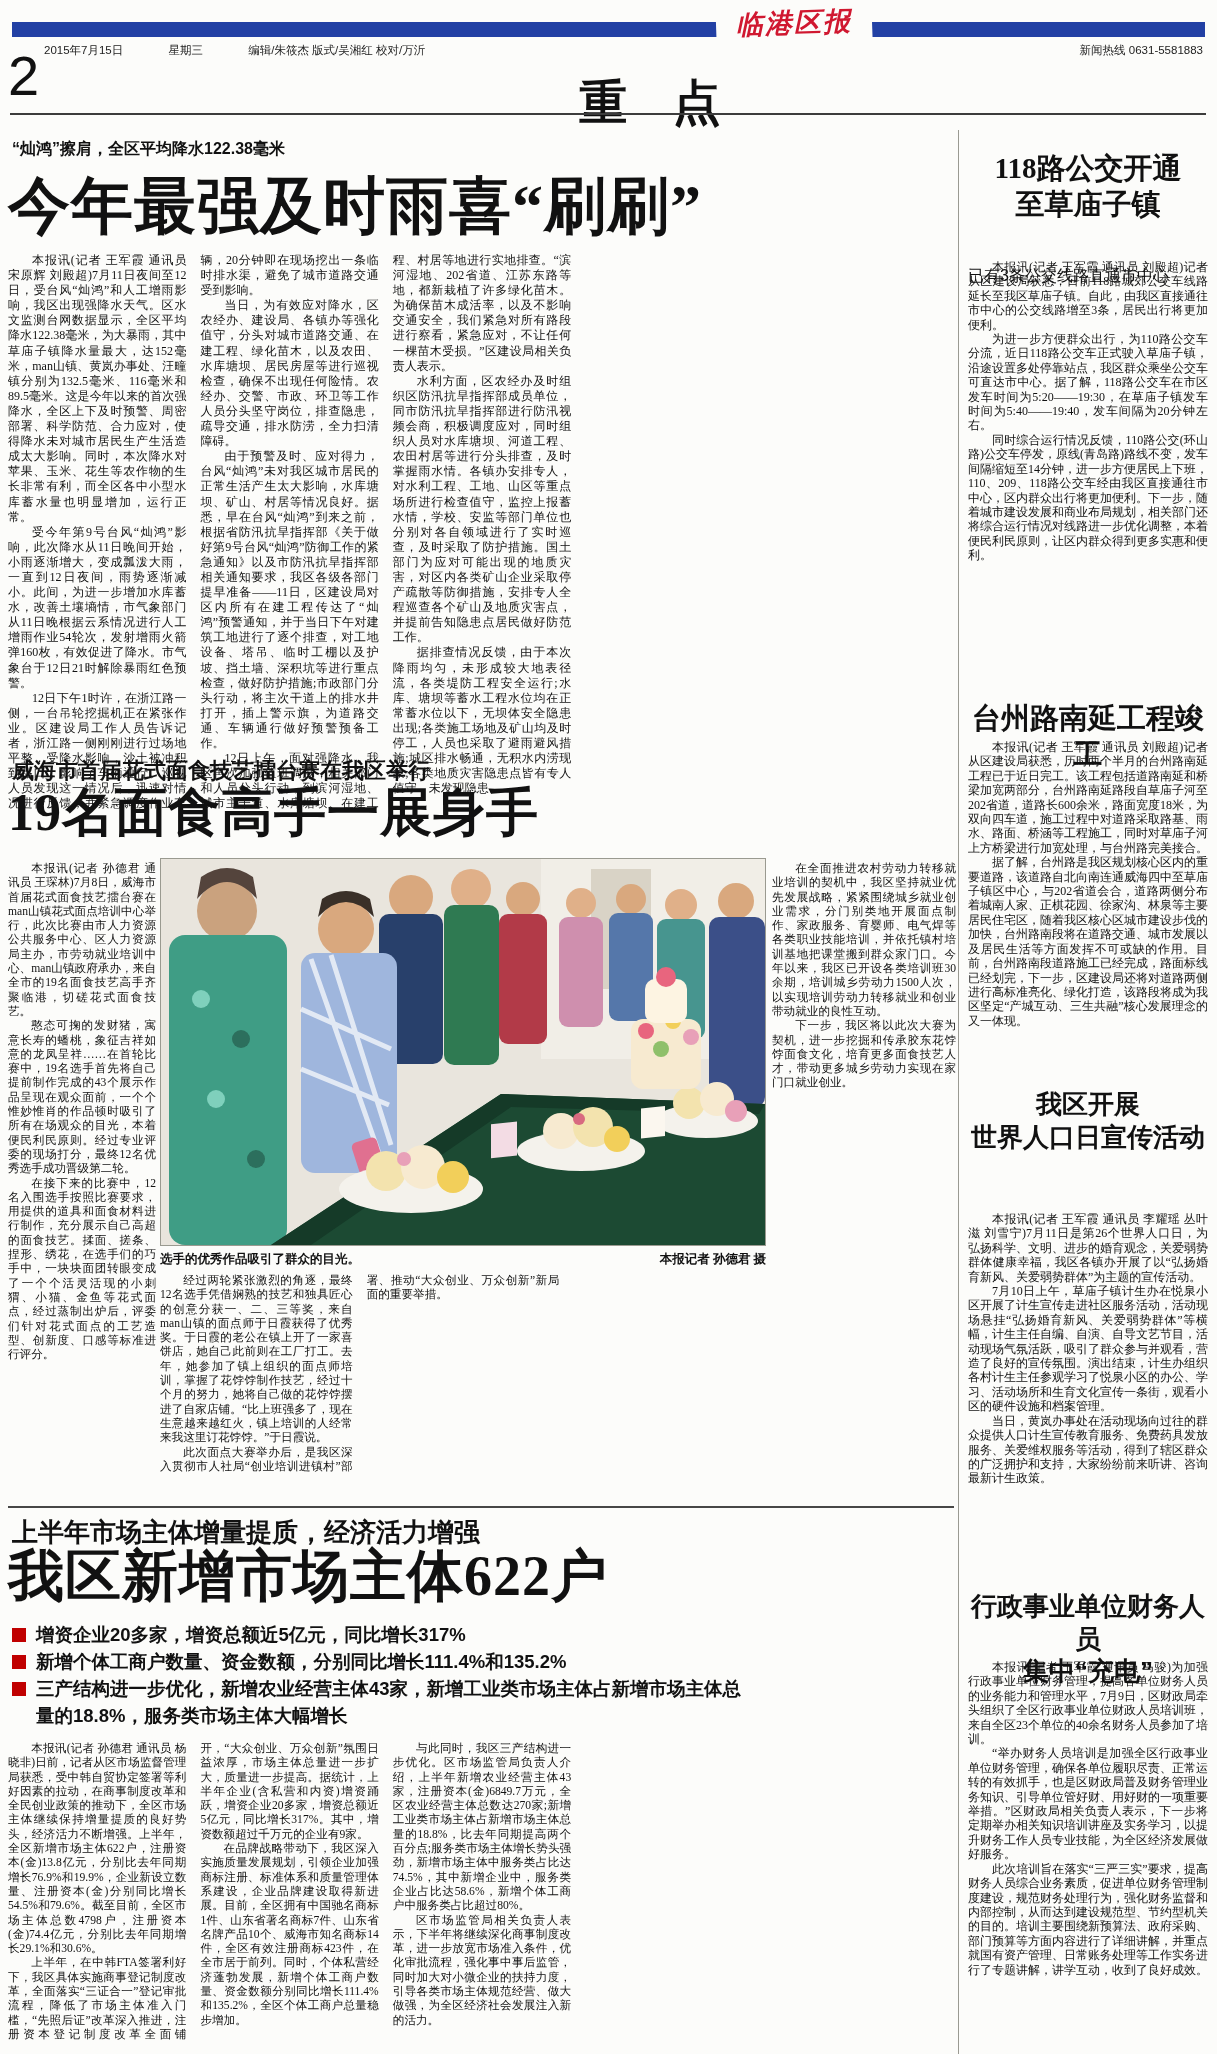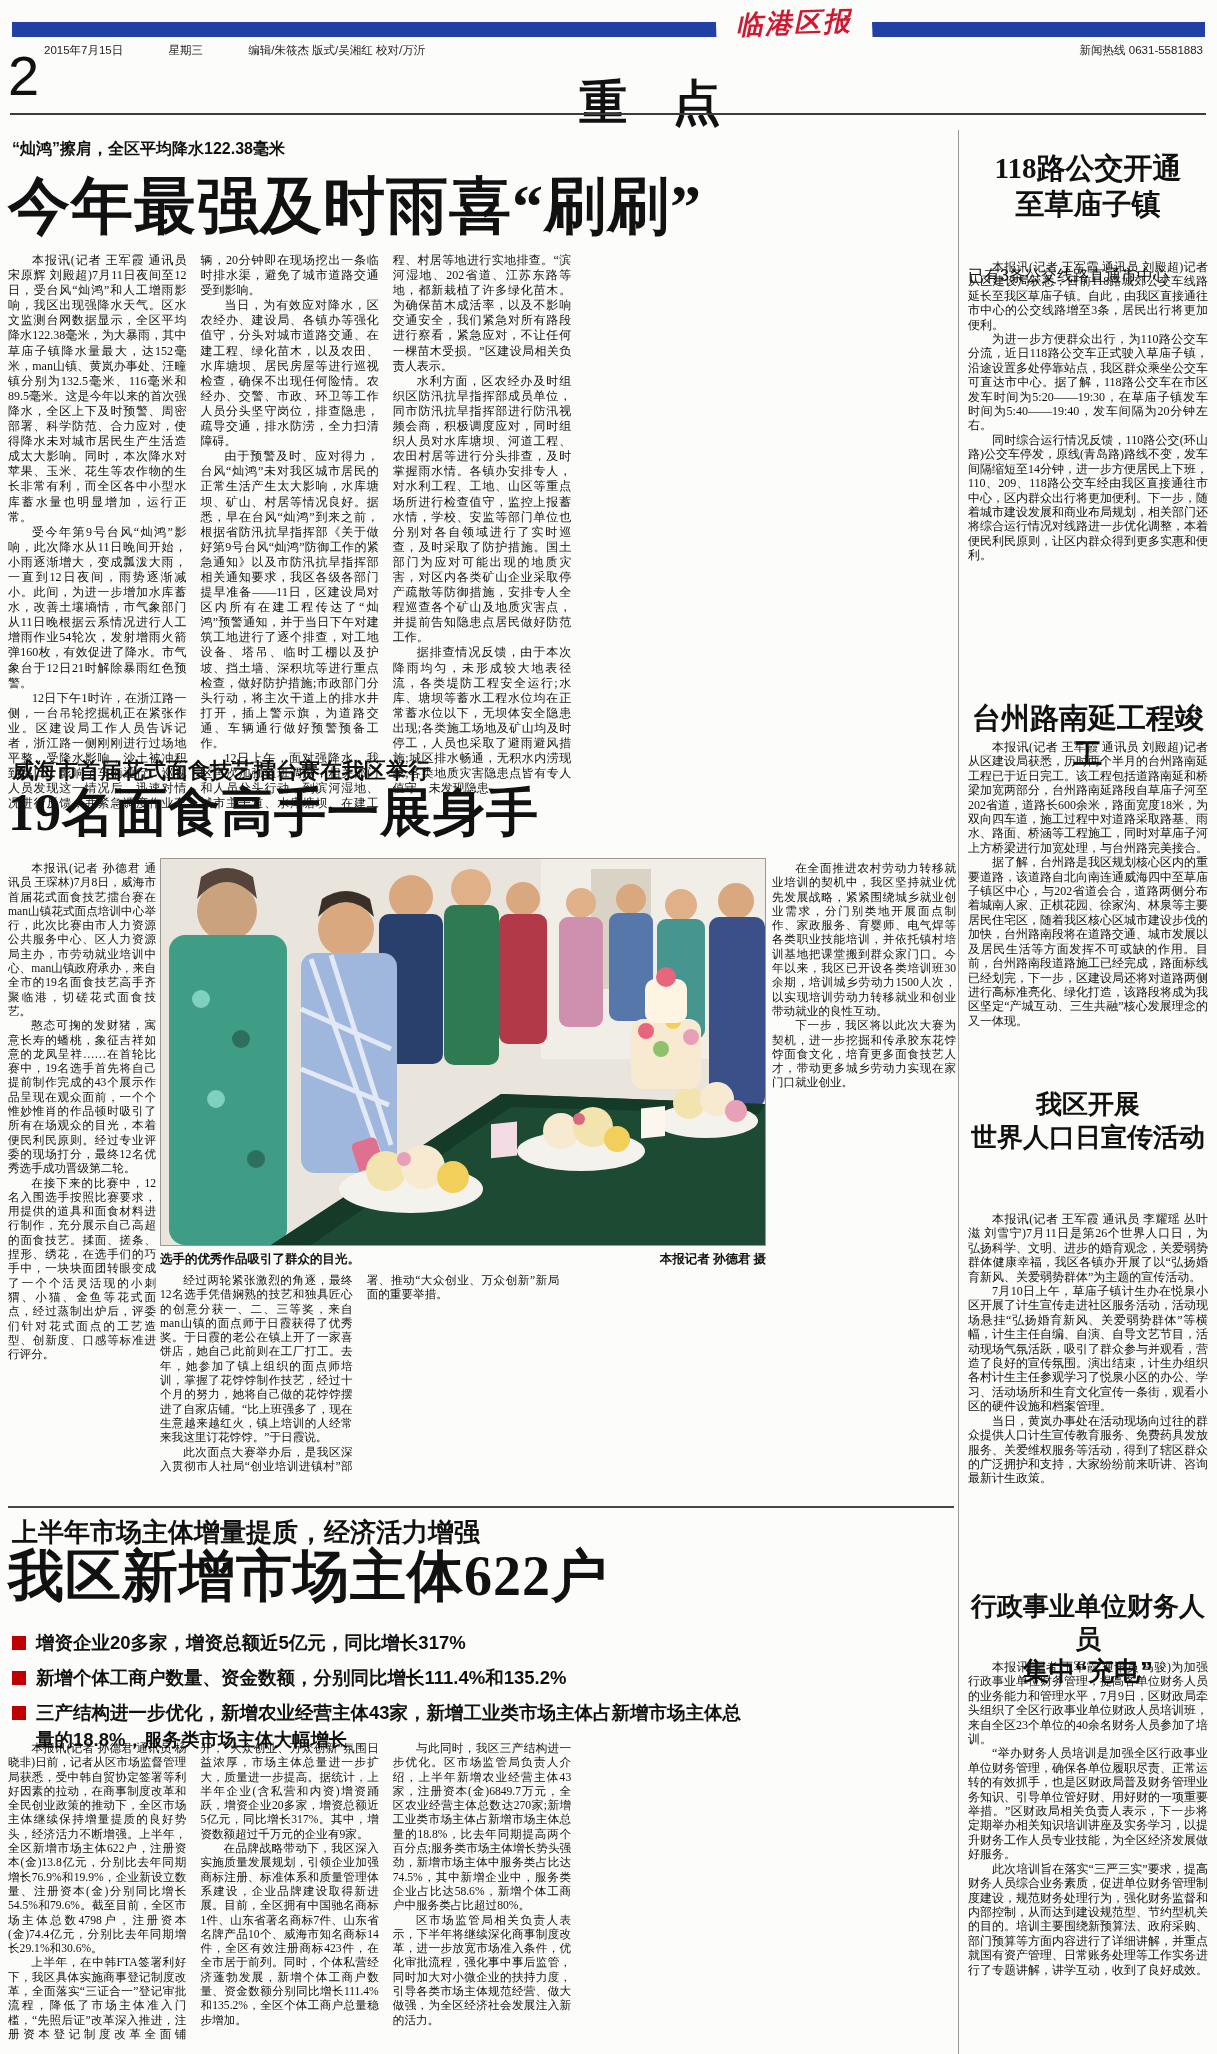--- a/index.html
+++ b/index.html
@@ -43,21 +43,21 @@
   .photo{left:160px;top:858px;width:606px;height:388px;border:1px solid #9a9a90;box-sizing:border-box;}
   .caption{left:160px;top:1251px;width:606px;display:flex;justify-content:space-between;
            font-size:12.5px;font-weight:bold;}
 
   
   .mk-rule{left:8px;top:1506px;width:946px;height:2px;background:#474747;}
   .mk-kicker{left:12px;top:1515px;font-size:26px;}
   .mk-headline{left:8px;top:1547px;width:946px;font-size:56px;}
   .bullets{left:12px;top:1621px;width:742px;font-family:"Liberation Sans",sans-serif;}
   .bullets .para{text-indent:0;font-weight:bold;font-size:18.5px;line-height:27px;position:relative;
-                 padding-left:24px;text-align:left;margin-top:8px;}
+                 padding-left:24px;text-align:left;}
   .bullets .para::before{content:"";position:absolute;left:0;top:7px;width:14px;height:14px;
                  background:var(--bullet_red,#c00000);}
   .mk-body{left:8px;top:1742px;width:948px;height:312px;column-count:5;column-gap:14px;column-fill:auto;overflow:hidden;}
 
   
   .v-rule{left:958px;top:130px;width:1px;height:1924px;background:#9a9a92;}
   .sb{left:968px;width:240px;}
   .sb-title{font-weight:900;line-height:1.25;white-space:pre-line;text-align:center;}
   .sb-title.serif{font-family:"Liberation Serif",serif;font-size:29px;}
   .sb-title.sans{font-family:"Liberation Sans",sans-serif;font-size:26px;}

